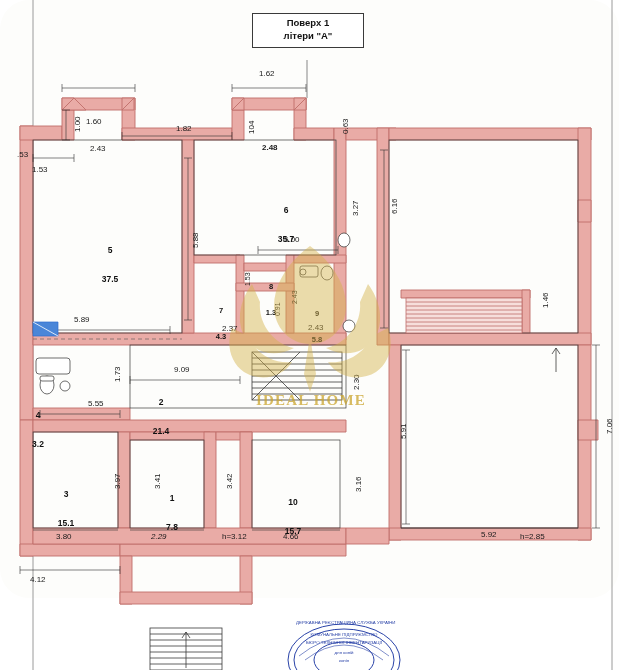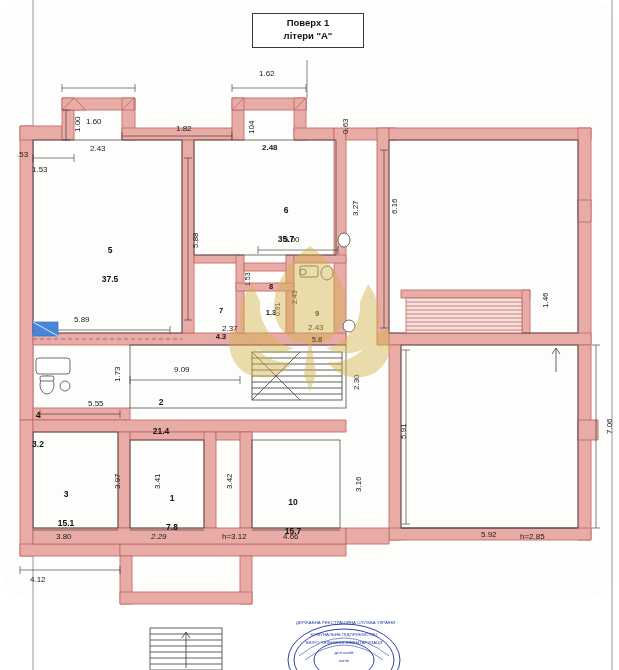--- a/index.html
+++ b/index.html
@@ -399,20 +399,21 @@
   <svg id="watermark" viewBox="0 0 196 180">
     <g fill="#d4b24a" opacity="0.45">
       <path d="M98 14 C76 30 62 52 62 74 C62 96 78 112 98 112 C118 112 134 96 134 74 C134 52 120 30 98 14 Z"></path>
       <path d="M40 52 C28 68 24 88 32 104 C42 122 64 126 82 116 C62 112 46 92 48 70 Z"></path>
       <path d="M156 52 C168 68 172 88 164 104 C154 122 132 126 114 116 C134 112 150 92 148 70 Z"></path>
       <path d="M20 96 C14 112 18 130 32 140 C48 150 70 146 80 130 C62 132 44 122 36 104 Z"></path>
       <path d="M176 96 C182 112 178 130 164 140 C148 150 126 146 116 130 C134 132 152 122 160 104 Z"></path>
       <path d="M98 104 L104 142 L98 160 L92 142 Z"></path>
     </g>
   </svg>
+  <div id="wm-text">IDEAL HOME</div>
 
   <svg id="stamp" viewBox="0 0 118 54">
     <g fill="none" stroke="#2a43a8" stroke-width="1">
       <ellipse cx="59" cy="44" rx="56" ry="36"></ellipse>
       <ellipse cx="59" cy="44" rx="50" ry="31"></ellipse>
       <ellipse cx="59" cy="44" rx="30" ry="18"></ellipse>
     </g>
     <g stroke="#2a43a8" stroke-width="0.6" fill="none">
       <path d="M14 40 Q59 4 104 40"></path>
       <path d="M20 44 Q59 14 98 44"></path>

